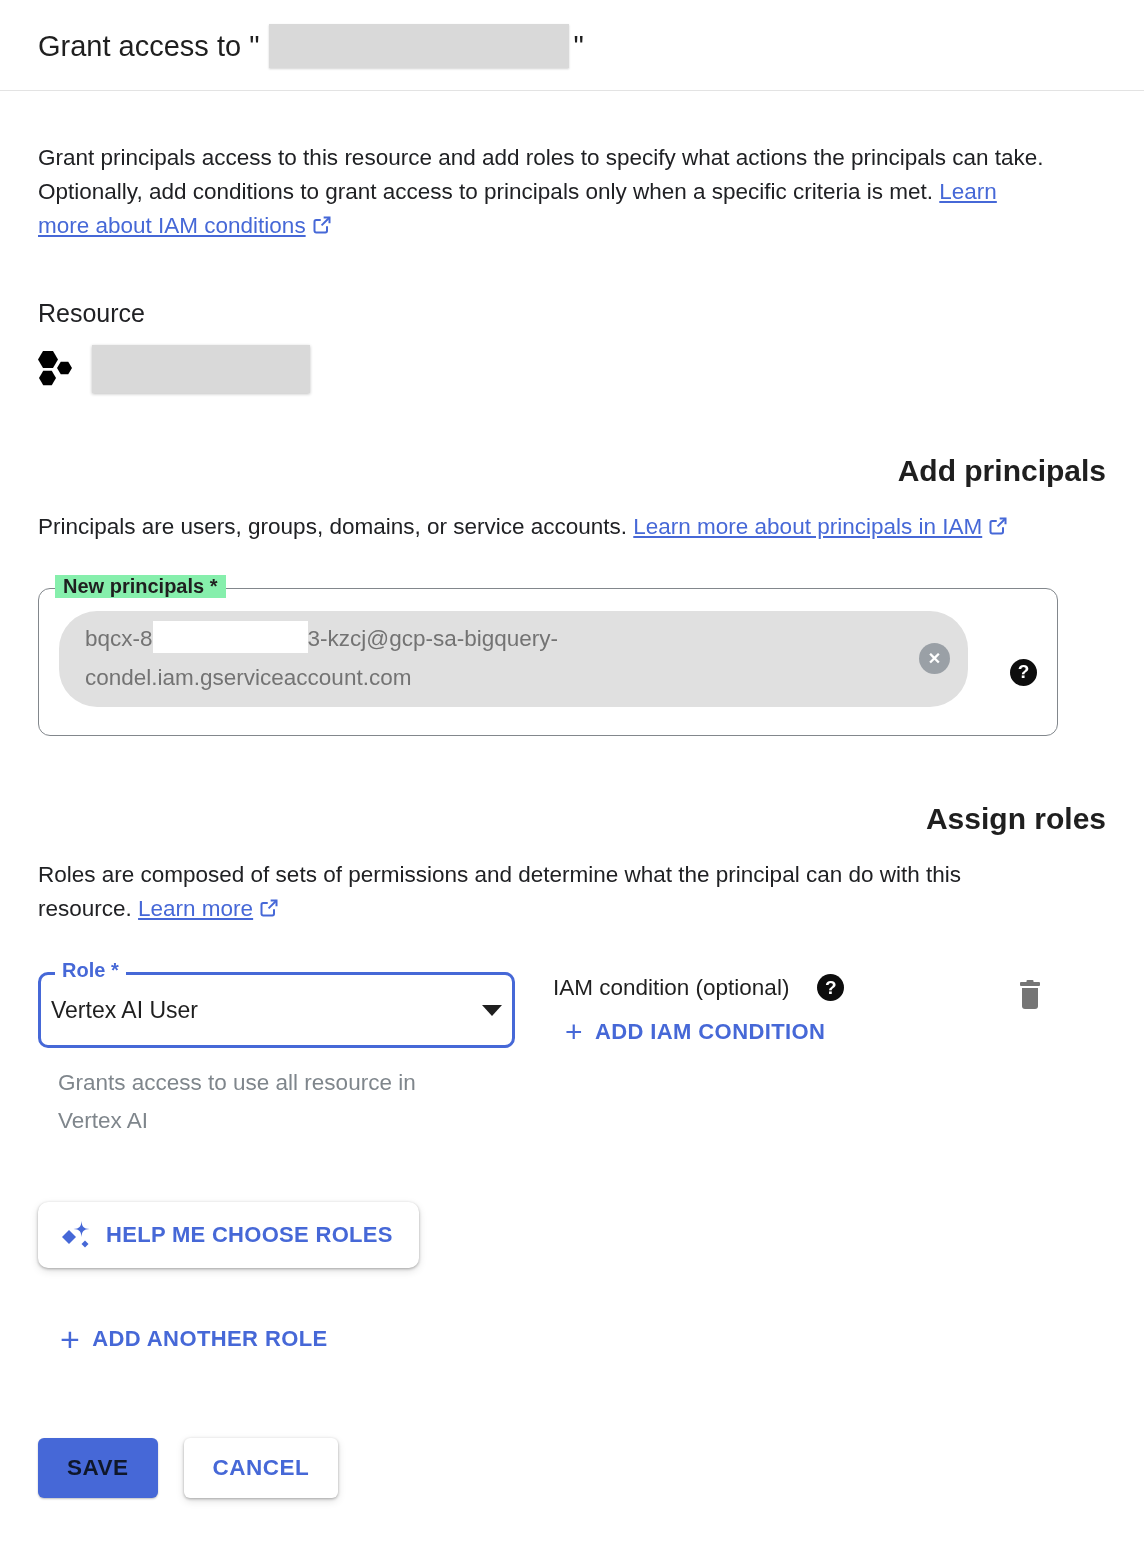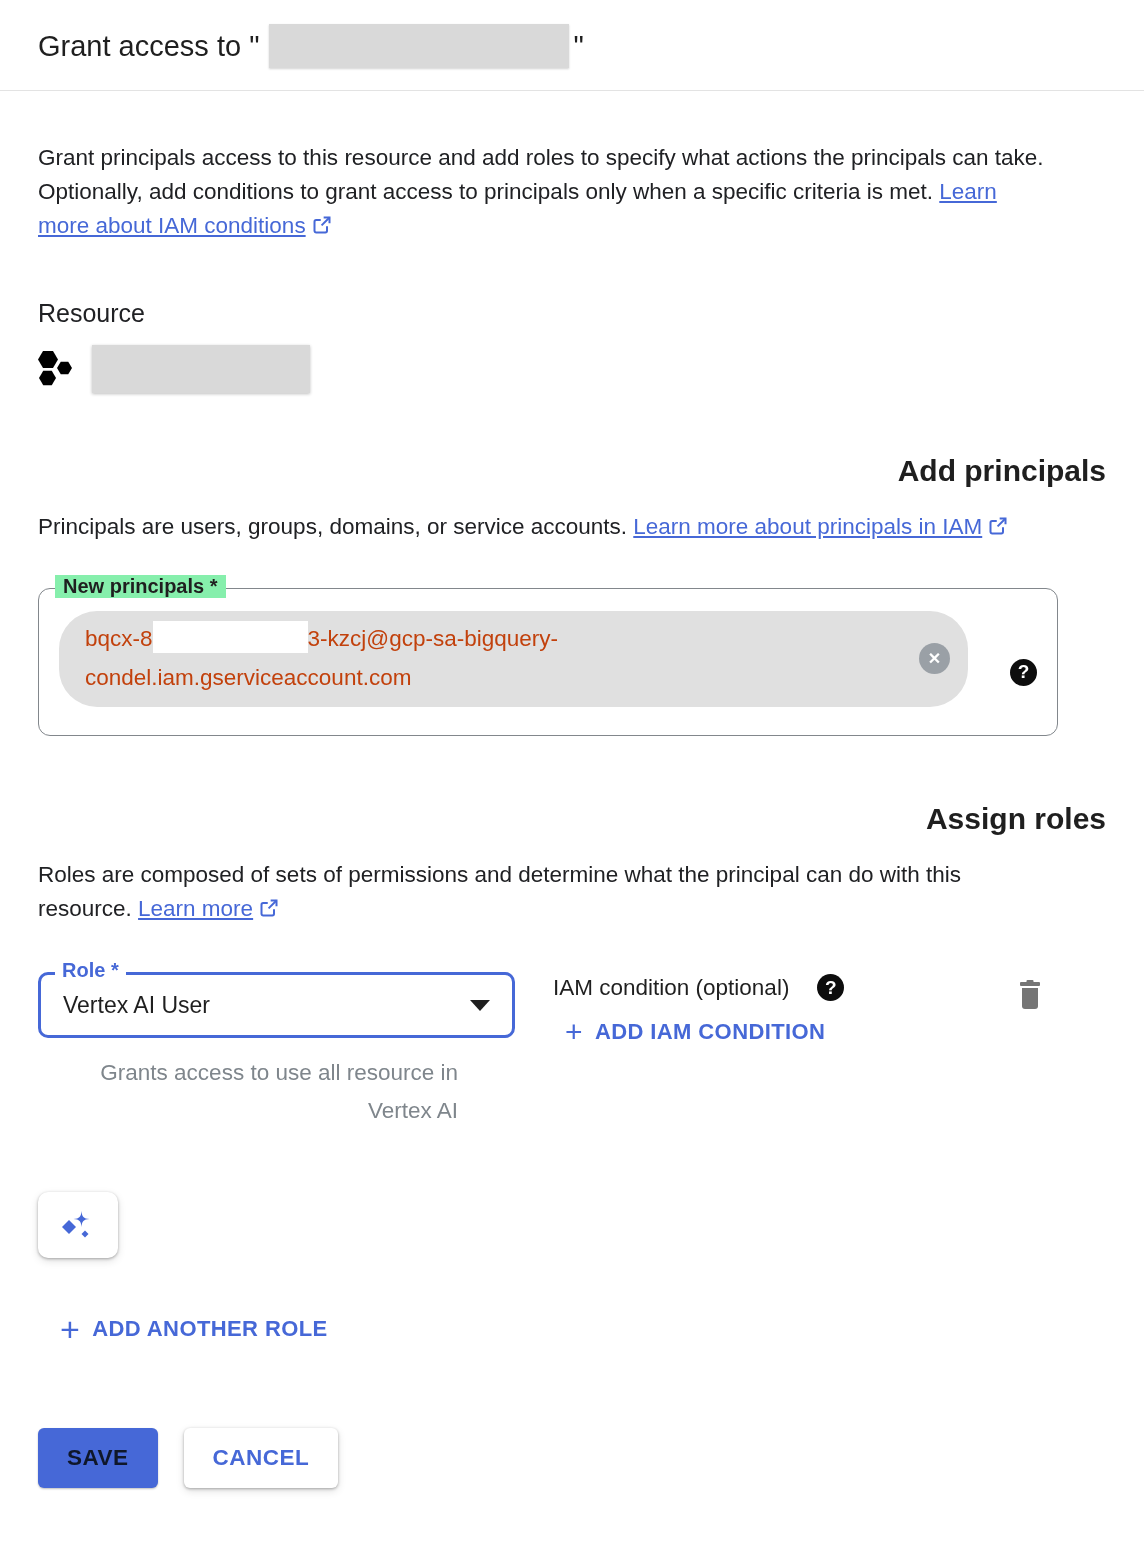--- a/index.html
+++ b/index.html
@@ -37,34 +37,34 @@
   
   .section-heading { font-size:30px; font-weight:700; margin-top:60px; color:#1f1f1f;text-align:right; }
   .section-heading.roles { margin-top:66px; }
   .para.tight { margin-top:22px; }
 
   
   .principals-field { position:relative; border:1.5px solid #82878c; border-radius:12px; margin-top:44px; width:1020px; height:148px; padding:22px 20px; }
   .field-label { position:absolute; top:-14px; left:16px; background:#86efac; padding:0 8px; font-size:20px; font-weight:700; color:#1f1f1f; }
   .chip-row { display:flex; align-items:center; }
   .chip { background:#e0e0e0; border-radius:38px; padding:8px 18px 10px 26px; display:flex; align-items:center; width:912px; cursor:default; }
-  .chip-text { font-size:22.5px; line-height:39px; color:#c2410c; flex:1 1 auto; word-break:break-all; }
+  .chip-text { font-size:22.5px; line-height:39px; color:#737373; flex:1 1 auto; word-break:break-all; }
   .redact-inline { display:inline-block; width:155px; height:32px; background:#fff; vertical-align:-7px; box-shadow:none; }
   .chip-remove { flex:0 0 auto; width:31px; height:31px; border:none; border-radius:50%; background:#9aa0a6; color:#fff; font-size:16px; font-weight:700; display:flex; align-items:center; justify-content:center; cursor:pointer; margin-left:10px; }
   .help-circle { flex:0 0 auto; width:27px; height:27px; border-radius:50%; background:#0d0d0d; color:#fff; font-size:19px; font-weight:700; display:inline-flex; align-items:center; justify-content:center; }
   .chip-row .help-circle { margin-left:42px; margin-top:26px; }
 
   
   .role-row { display:flex; align-items:flex-start; margin-top:46px; width:1068px; }
   .role-col { width:477px; flex:0 0 auto; }
-  .role-select { position:relative; border:3.5px solid #4668d7; border-radius:10px; height:66px; display:flex; align-items:center; padding:0 22px; cursor:pointer; background:#fff; }
+  .role-select { position:relative; border:3.5px solid #4668d7; border-radius:10px; height:76px; display:flex; align-items:center; padding:0 10px; cursor:pointer; background:#fff; }
   .select-label { position:absolute; top:-16px; left:14px; background:#fff; padding:0 7px; font-size:20px; font-weight:700; color:#4668d7; }
   .select-value { font-size:23px; color:#1f1f1f; }
   .dropdown-arrow { margin-left:auto; width:0; height:0; border-left:10px solid transparent; border-right:10px solid transparent; border-top:11px solid #1f1f1f; }
-  .role-helper { margin-top:16px; padding-left:20px; width:420px; font-size:22.5px; line-height:38px; color:#7f868c;text-align:right; }
+  .role-helper { margin-top:16px; padding-left:20px; width:420px; font-size:22.5px; line-height:38px; color:#7f868c; }
 
   .cond-col { margin-left:38px; flex:0 0 auto; }
   .cond-label-row { display:flex; align-items:center; gap:28px; margin-top:2px; }
   .cond-label { font-size:22.5px; font-weight:500; color:#1f1f1f; }
   .text-btn { display:flex; align-items:center; gap:12px; background:none; border:none; color:#4668d7; font-family:inherit; font-size:22px; font-weight:700; letter-spacing:.4px; margin-top:18px; padding-left:12px; cursor:pointer; }
   .plus-glyph { font-size:30px; font-weight:400; line-height:22px; }
 
   .trash-btn { margin-left:auto; margin-right:62px; margin-top:8px; background:none; border:none; cursor:pointer; padding:0; }
 
   
@@ -181,20 +181,21 @@
             </svg>
         </button>
       </div>
 
       <button class="raised-btn help-roles-btn">
         <svg width="32" height="32" viewBox="0 0 32 32" fill="#4668d7">
             <path d="M9 11 L16 18 L9 25 L2 18 Z"></path>
             <path d="M21.5 2 C22 8 23.5 9.5 29.5 10 C23.5 10.5 22 12 21.5 18 C21 12 19.5 10.5 13.5 10 C19.5 9.5 21 8 21.5 2 Z"></path>
             <path d="M25 21.5 L28.5 25 L25 28.5 L21.5 25 Z"></path>
           </svg>
+        <span>HELP ME CHOOSE ROLES</span>
       </button>
 
       <div>
         <button class="text-btn add-role-btn">
           <span class="plus-glyph">+</span>
           <span>ADD ANOTHER ROLE</span>
         </button>
       </div>
     </section>
 

